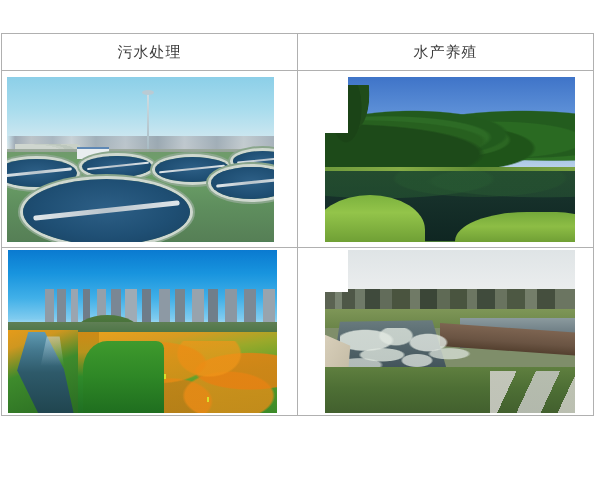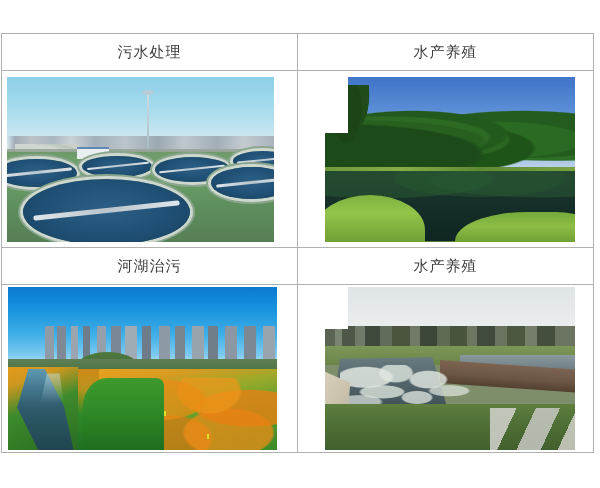--- a/index.html
+++ b/index.html
@@ -418,28 +418,20 @@
             <div class="wet-far-trunk"></div>
             <div class="wet-bank-far"></div>
             <div class="wet-water"></div>
             <div class="wet-grass-lf"></div>
             <div class="wet-grass-rf"></div>
             <div class="wet-left-white"></div>
           </div>
         </td>
       </tr>
 
-      <tr>
-        <td class="label-cell">
-          <span class="label-text">河湖治污</span>
-        </td>
-        <td class="label-cell">
-          <span class="label-text">水产养殖</span>
-        </td>
-      </tr>
 
       <tr>
         <td class="photo-cell row2">
           <div class="photo photo-river">
             <div class="riv-sky"></div>
             <div class="riv-city"></div>
             <div class="riv-hill"></div>
             <div class="riv-city-base"></div>
             <div class="riv-ground"></div>
             <div class="riv-right-field"></div>

